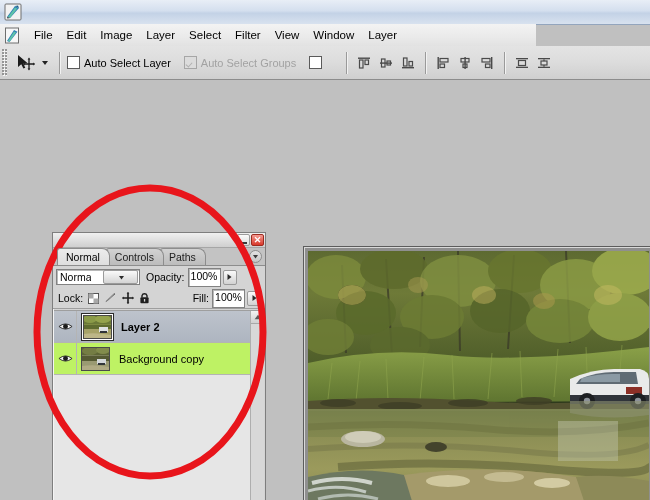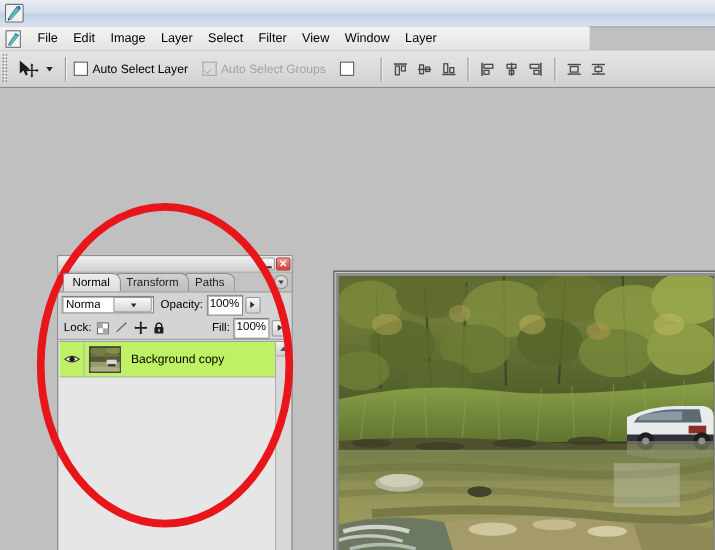--- a/index.html
+++ b/index.html
@@ -494,21 +494,21 @@
 
     <div class="pal-titlebar">
       <div class="pal-min">
           <i></i>
         </div>
       <div class="pal-close">✕</div>
     </div>
 
     <div class="tabs">
       <div class="tab active">Normal</div>
-      <div class="tab">Transform</div>
+      <div class="tab">Controls</div>
       <div class="tab">Paths</div>
       <div class="tab-arrow">
         <svg width="7" height="7" viewBox="0 0 7 7">
             <path d="M1 2 L6 2 L3.5 5.5 Z" fill="#3b3b3b"></path>
           </svg>
       </div>
     </div>
 
     <div class="blendrow">
       <div class="combo">
@@ -565,20 +565,42 @@
       <span class="numfield">100%</span>
       <span class="spin">
         <svg width="7" height="8" viewBox="0 0 7 8">
             <path d="M1.5 1 L5.5 4 L1.5 7 Z" fill="#2b2b2b"></path>
           </svg>
       </span>
     </div>
 
     <div class="layerlist">
 
+      <div class="layer-row selected">
+        <div class="eye-cell">
+          <svg width="15" height="11" viewBox="0 0 16 11">
+            <path d="M1 5.5 Q8 0 15 5.5 Q8 11 1 5.5 Z" fill="#f0f0f0" stroke="#2b2b2b" stroke-width="1"></path>
+            <circle cx="8" cy="5.5" r="2.6" fill="#1b1b1b"></circle>
+          </svg>
+        </div>
+        <div class="thumb selected-thumb">
+          <svg width="27" height="22" viewBox="0 0 27 22" preserveAspectRatio="none">
+            <rect width="27" height="22" fill="#7e8a42"></rect>
+            <rect y="0" width="27" height="8" fill="#6c7a38"></rect>
+            <ellipse cx="6" cy="3" rx="7" ry="4" fill="#8a9a48"></ellipse>
+            <ellipse cx="19" cy="3" rx="8" ry="4" fill="#95a34d"></ellipse>
+            <rect y="9" width="27" height="4" fill="#5f6c30"></rect>
+            <rect y="13" width="27" height="9" fill="#a6a268"></rect>
+            <rect x="15" y="11" width="9" height="5" fill="#dfe2e4"></rect>
+            <rect x="16" y="15" width="7" height="2" fill="#2f3338"></rect>
+            <path d="M0 18 Q10 16 27 19 L27 22 L0 22 Z" fill="#bdb688"></path>
+          </svg>
+        </div>
+        <span class="layer-name bold">Layer 2</span>
+      </div>
 
       <div class="layer-row">
         <div class="eye-cell">
           <svg width="15" height="11" viewBox="0 0 16 11">
             <path d="M1 5.5 Q8 0 15 5.5 Q8 11 1 5.5 Z" fill="#f0f0f0" stroke="#2b2b2b" stroke-width="1"></path>
             <circle cx="8" cy="5.5" r="2.6" fill="#1b1b1b"></circle>
           </svg>
         </div>
         <div class="thumb">
           <svg width="27" height="22" viewBox="0 0 27 22" preserveAspectRatio="none">

